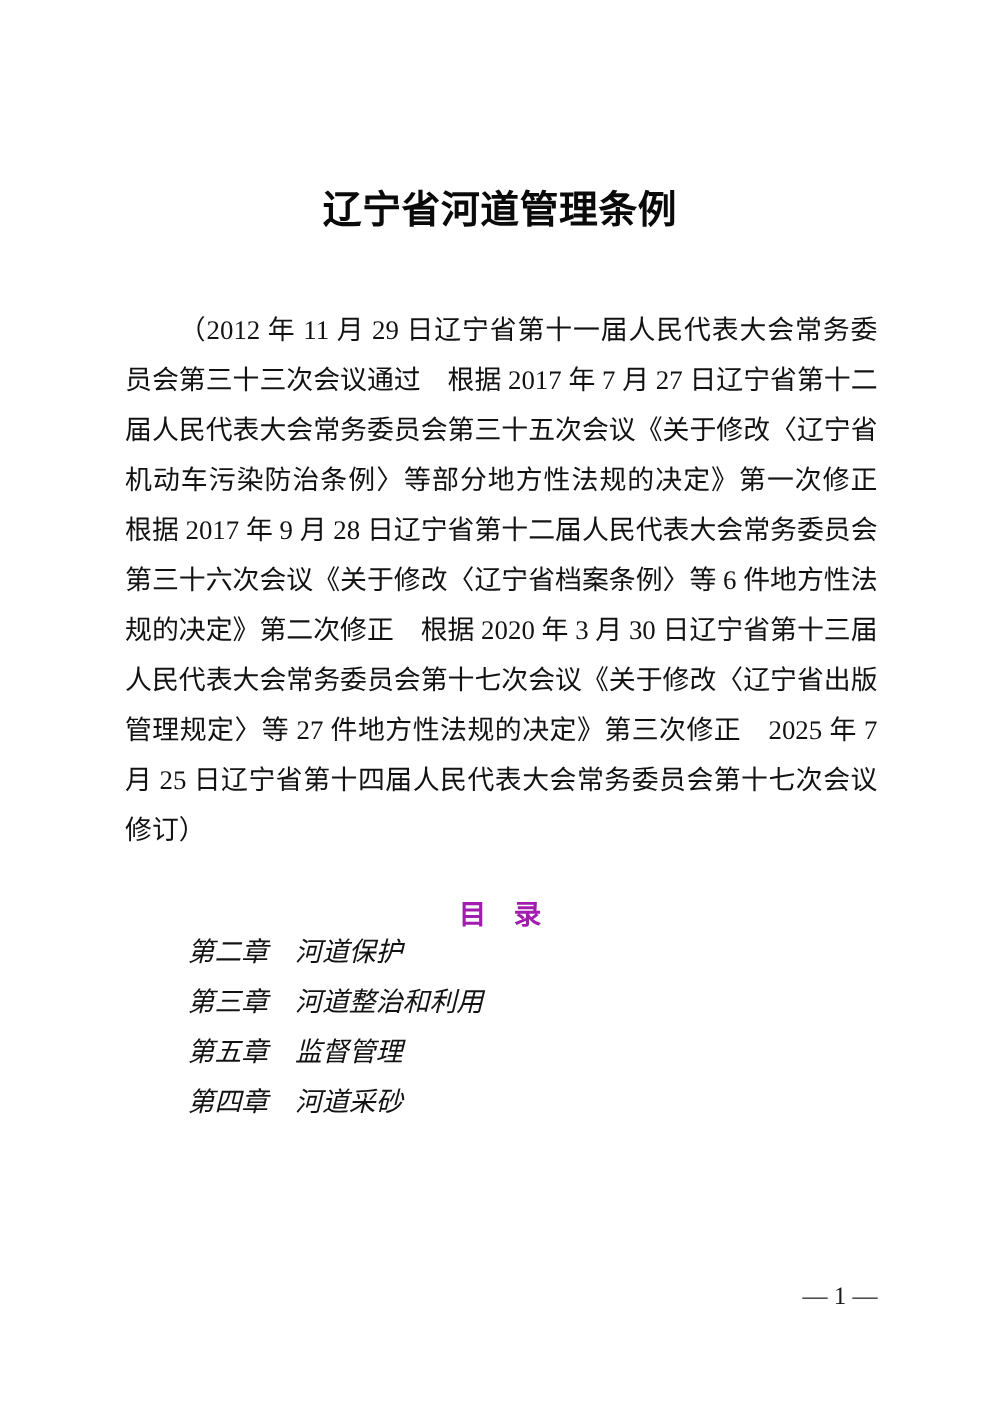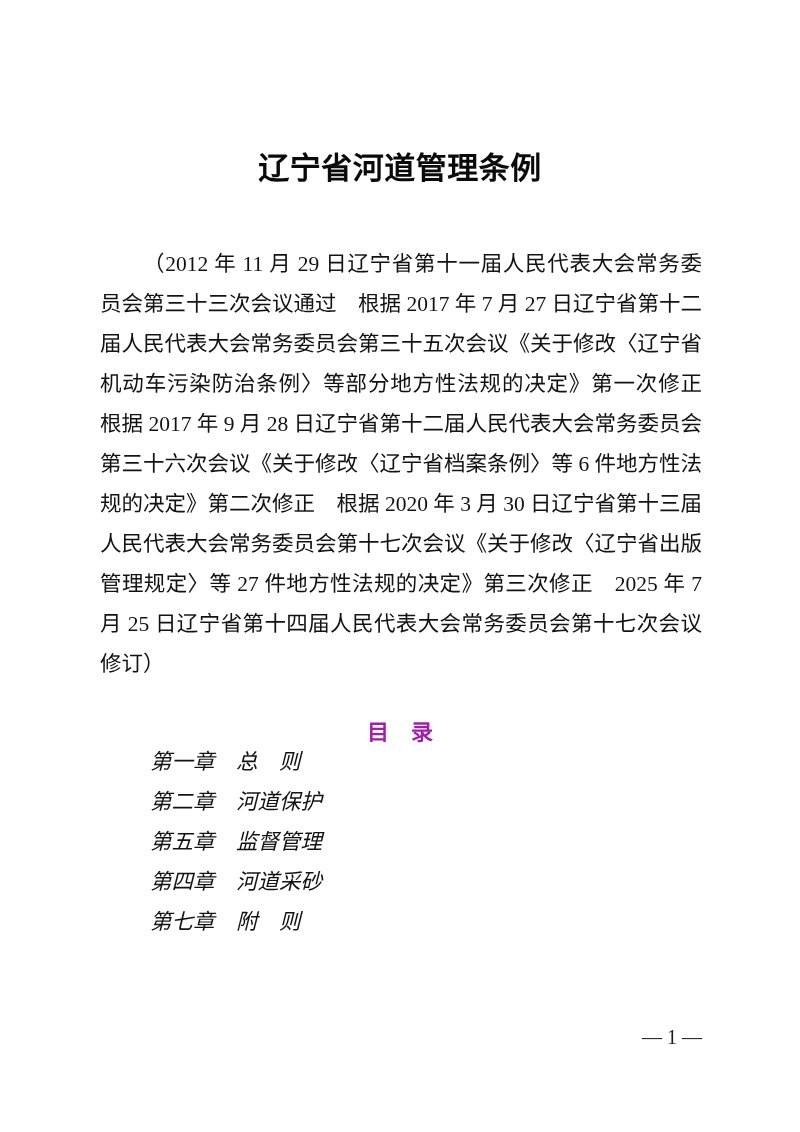--- a/index.html
+++ b/index.html
@@ -110,22 +110,21 @@
 
 <div class="page">
 
   <h1 class="doc-title">辽宁省河道管理条例</h1>
 
   <p class="preamble">（2012 年 11 月 29 日辽宁省第十一届人民代表大会常务委员会第三十三次会议通过　根据 2017 年 7 月 27 日辽宁省第十二届人民代表大会常务委员会第三十五次会议《关于修改〈辽宁省机动车污染防治条例〉等部分地方性法规的决定》第一次修正　根据 2017 年 9 月 28 日辽宁省第十二届人民代表大会常务委员会第三十六次会议《关于修改〈辽宁省档案条例〉等 6 件地方性法规的决定》第二次修正　根据 2020 年 3 月 30 日辽宁省第十三届人民代表大会常务委员会第十七次会议《关于修改〈辽宁省出版管理规定〉等 27 件地方性法规的决定》第三次修正　2025 年 7 月 25 日辽宁省第十四届人民代表大会常务委员会第十七次会议修订）</p>
 
   <h2 class="toc-heading">目　录</h2>
 
   <ul class="toc-list">
-    <li class="toc-item"><span class="toc-num">第一章</span><span class="toc-gap">　</span><span class="toc-label">总　则</span></li>
     <li class="toc-item"><span class="toc-num">第二章</span><span class="toc-gap">　</span><span class="toc-label">河道保护</span></li>
+    <li class="toc-item"><span class="toc-num">第三章</span><span class="toc-gap">　</span><span class="toc-label">河道整治和利用</span></li>
     <li class="toc-item"><span class="toc-num">第五章</span><span class="toc-gap">　</span><span class="toc-label">监督管理</span></li>
     <li class="toc-item"><span class="toc-num">第四章</span><span class="toc-gap">　</span><span class="toc-label">河道采砂</span></li>
-    <li class="toc-item"><span class="toc-num">第七章</span><span class="toc-gap">　</span><span class="toc-label">附　则</span></li>
   </ul>
 
   <div class="page-number">— 1 —</div>
 
 </div>
 
 </body></html>

